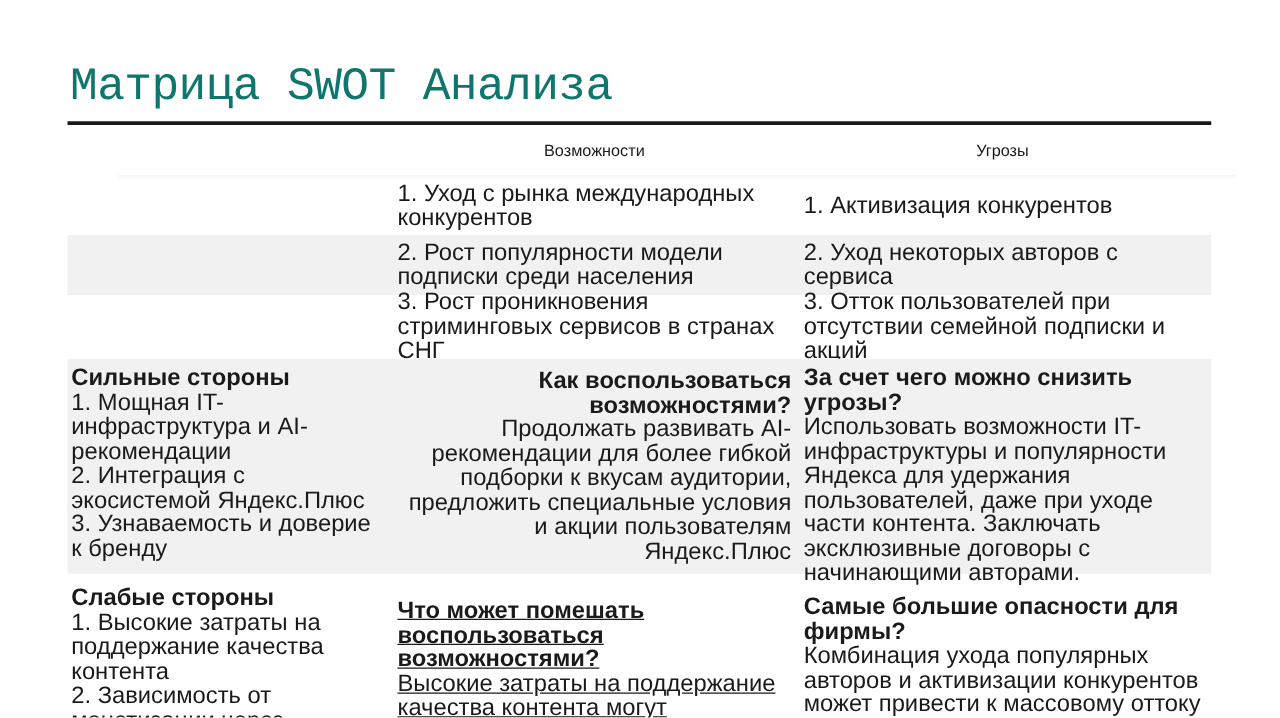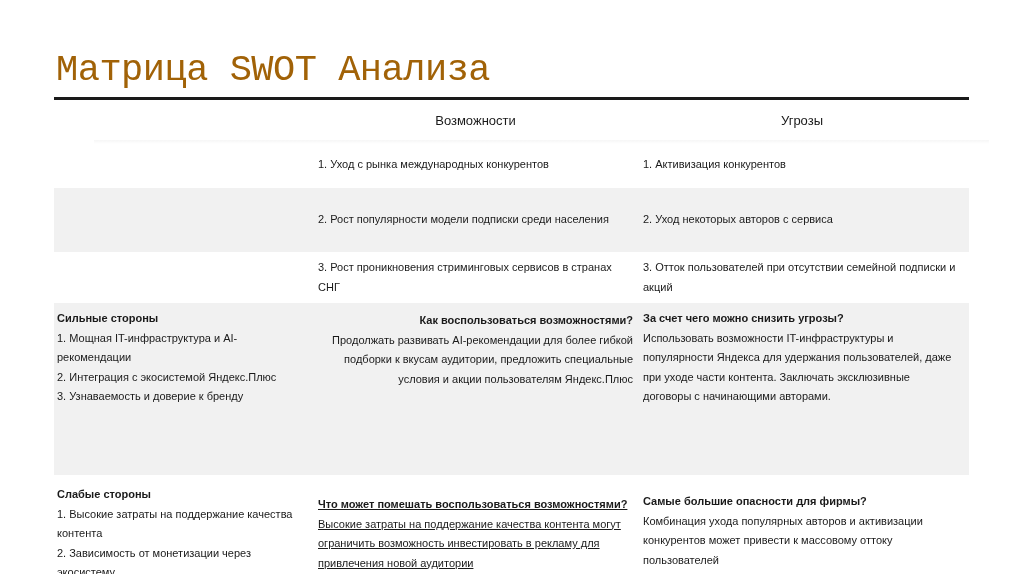--- a/index.html
+++ b/index.html
@@ -15,21 +15,21 @@
       font-family: "Liberation Sans", sans-serif;
       color: #1a1a1a;
     }
     .title {
       position: absolute;
       left: 56px;
       top: 46px;
       font-family: "Liberation Mono", "DejaVu Sans Mono", monospace;
       font-size: 37px;
       letter-spacing: -0.5px;
-      color: #a16207;
+      color: #0f766e;
       white-space: nowrap;
       line-height: 48px;
     }
     .title-rule {
       position: absolute;
       left: 54px;
       top: 97px;
       width: 915px;
       height: 3px;
       background: #1a1a1a;
@@ -51,33 +51,33 @@
       content: "";
       position: absolute;
       left: 40px;
       right: -20px;
       bottom: -2px;
       height: 4px;
       background: linear-gradient(to bottom, rgba(0,0,0,0.035), rgba(0,0,0,0));
     }
     .cell {
       box-sizing: border-box;
-      font-size: 11px;
+      font-size: 19px;
       line-height: 19.5px;
       display: flex;
       flex-direction: column;
       justify-content: center;
     }
     .c1 { width: 260px; padding-left: 3px; padding-right: 6px; }
     .c2 { width: 325px; padding-left: 4px; padding-right: 6px; }
     .c3 { width: 330px; padding-left: 4px; padding-right: 8px; }
     .header .cell { font-size: 13px; justify-content: center; text-align: center; }
     .bold { font-weight: bold; }
     .r1 { height: 46px; }
-    .r2 { height: 64px; }
+    .r2 { height: 48px; }
     .r3 { height: 51px; align-items: center; }
     .r4 { height: 172px; }
     .r5 { height: 142px; }
     .r4 .cell, .r5 .cell { justify-content: flex-start; }
     .r4 .c1 { padding-top: 6px; }
     .r4 .c2 { padding-top: 8px; text-align: right; }
     .r4 .c3 { padding-top: 6px; }
     .r5 .c1 { padding-top: 10px; }
     .r5 .c2 { padding-top: 20px; text-decoration: underline; }
     .r5 .c3 { padding-top: 17px; }

